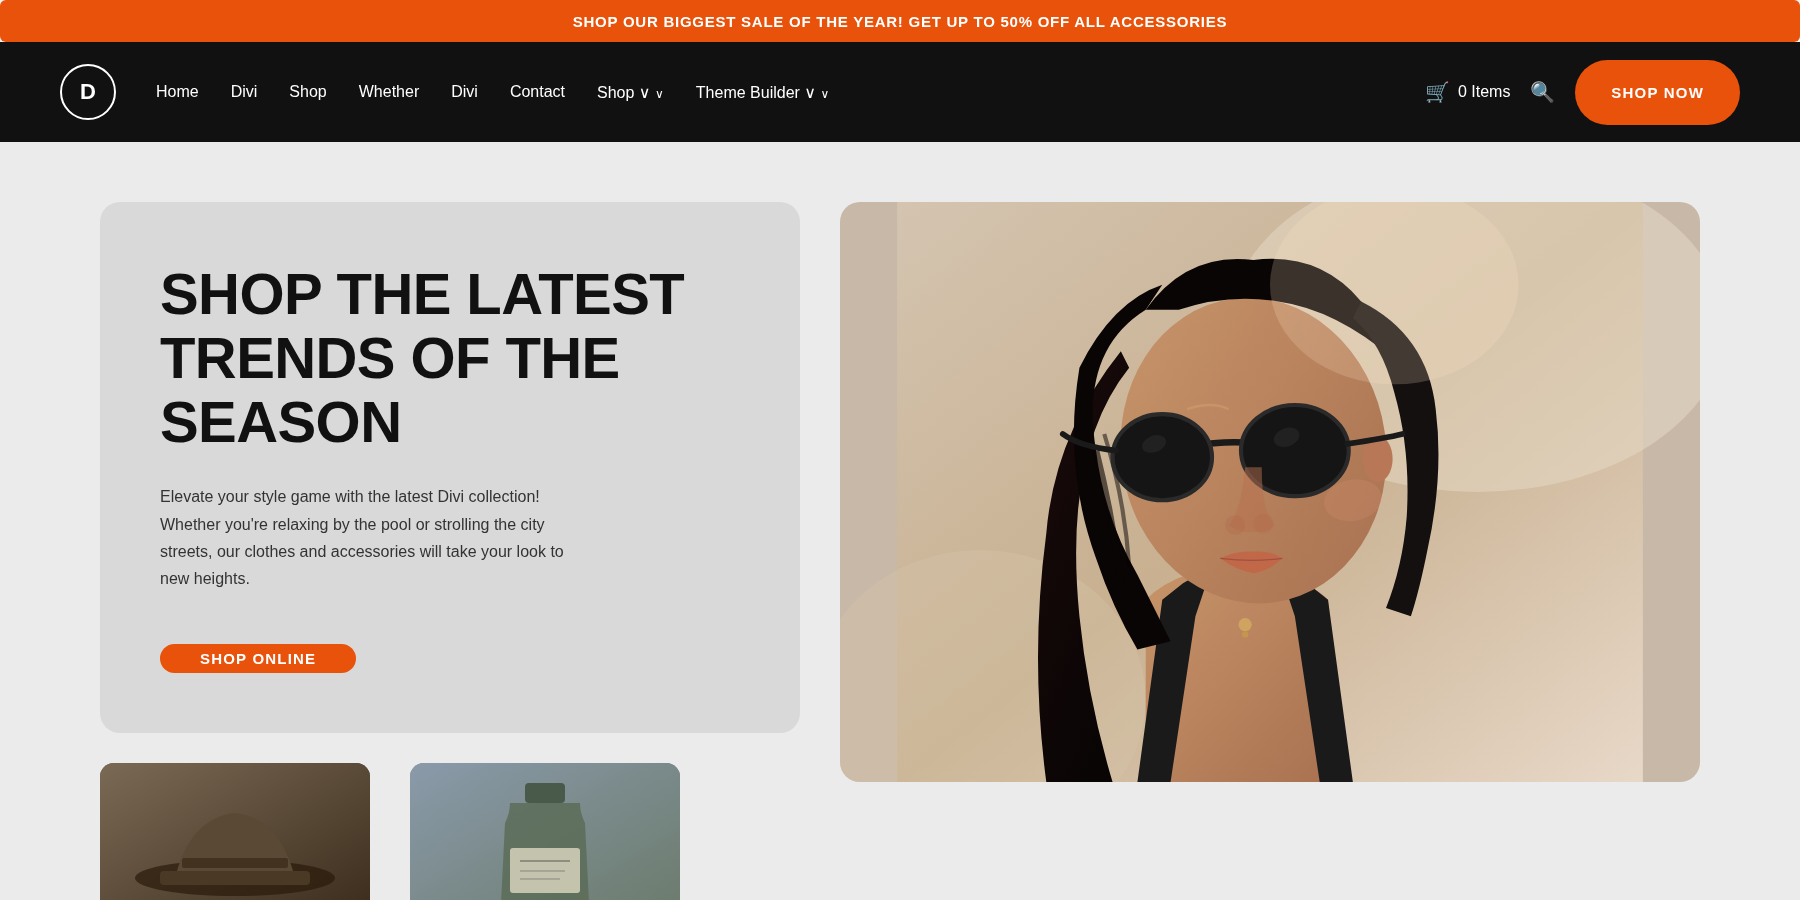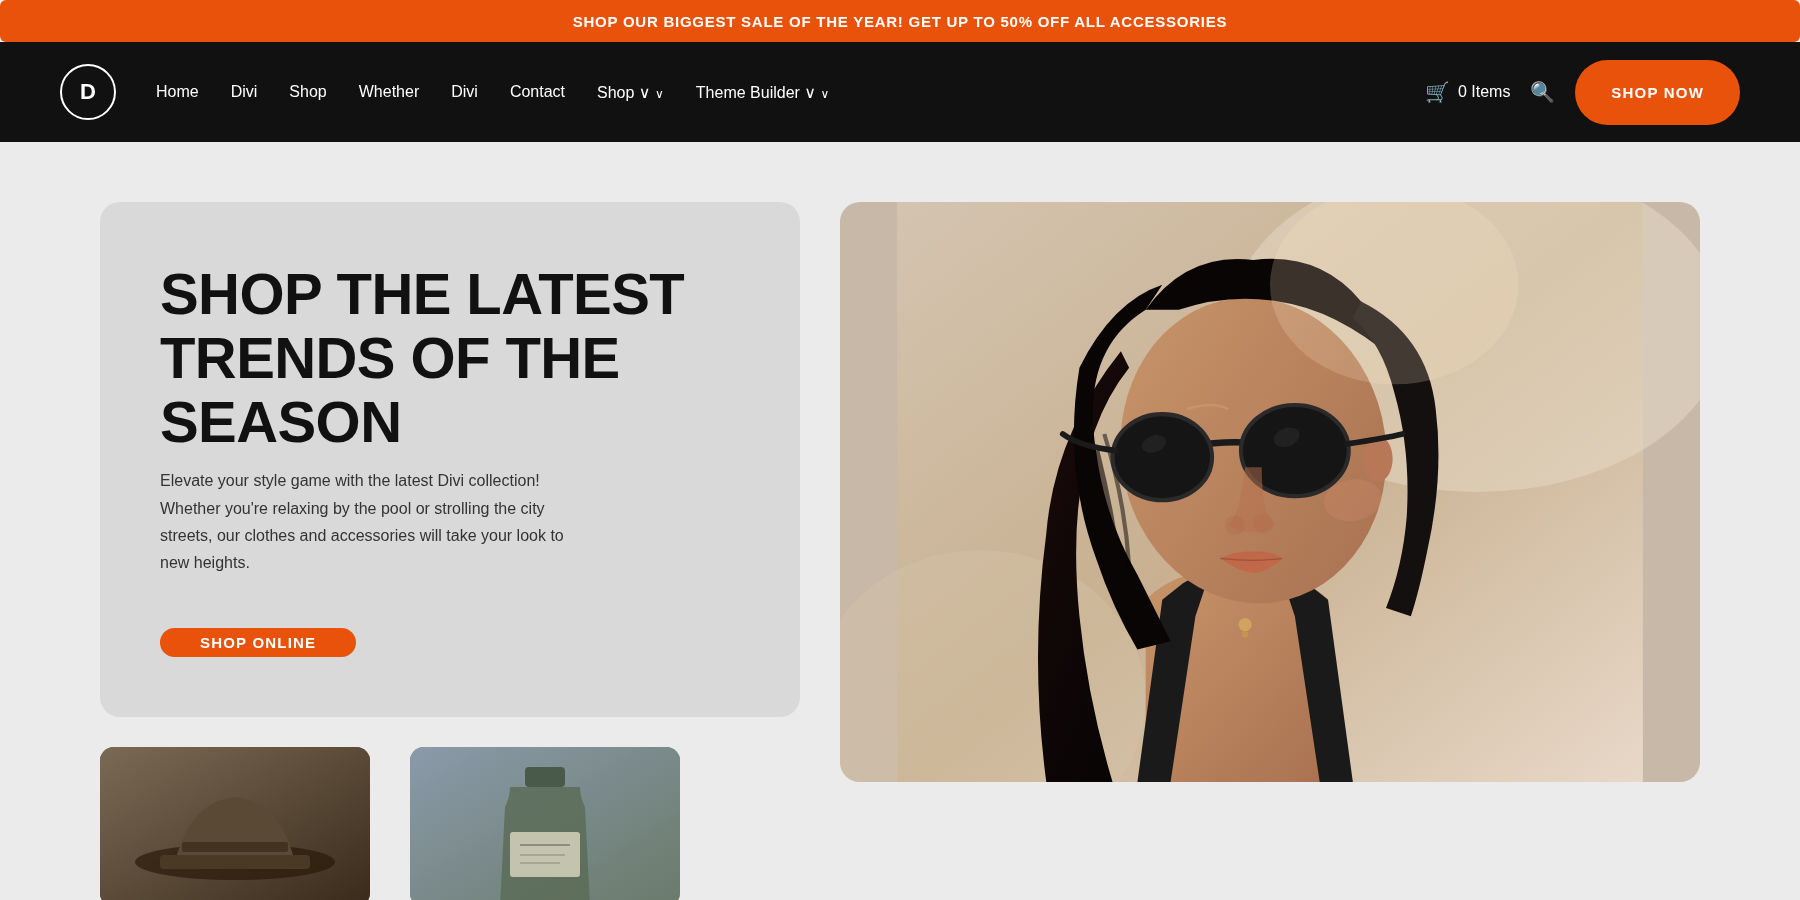--- a/index.html
+++ b/index.html
@@ -119,21 +119,21 @@
       padding: 60px 60px 60px 60px;
       flex: 1;
     }
 
     .hero-title {
       font-size: 58px;
       font-weight: 900;
       line-height: 1.1;
       color: #111;
       text-transform: uppercase;
-      margin-bottom: 14px;
+      margin-bottom: 30px;
       letter-spacing: -0.01em;
     }
 
     .hero-desc {
       font-size: 16px;
       color: #333;
       line-height: 1.7;
       margin-bottom: 52px;
       max-width: 420px;
     }

